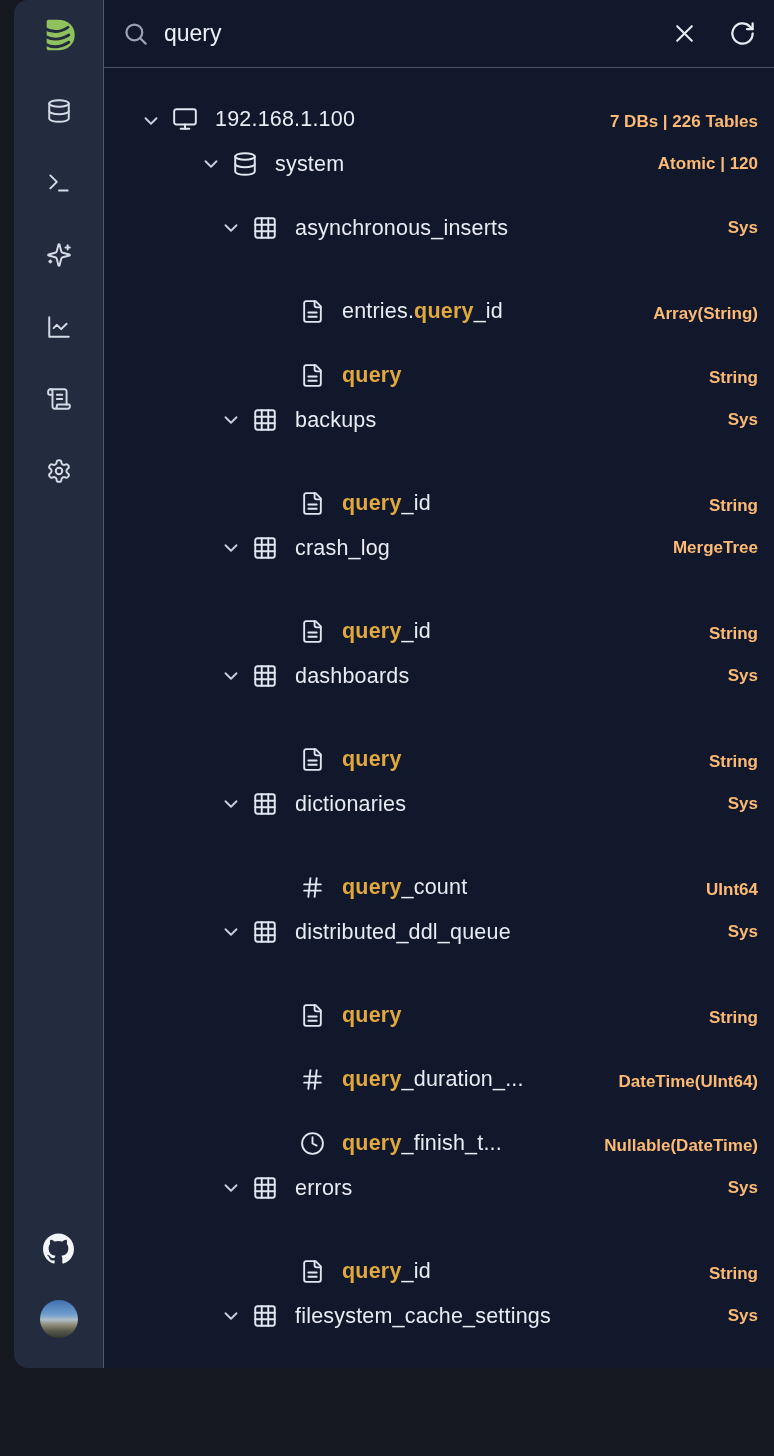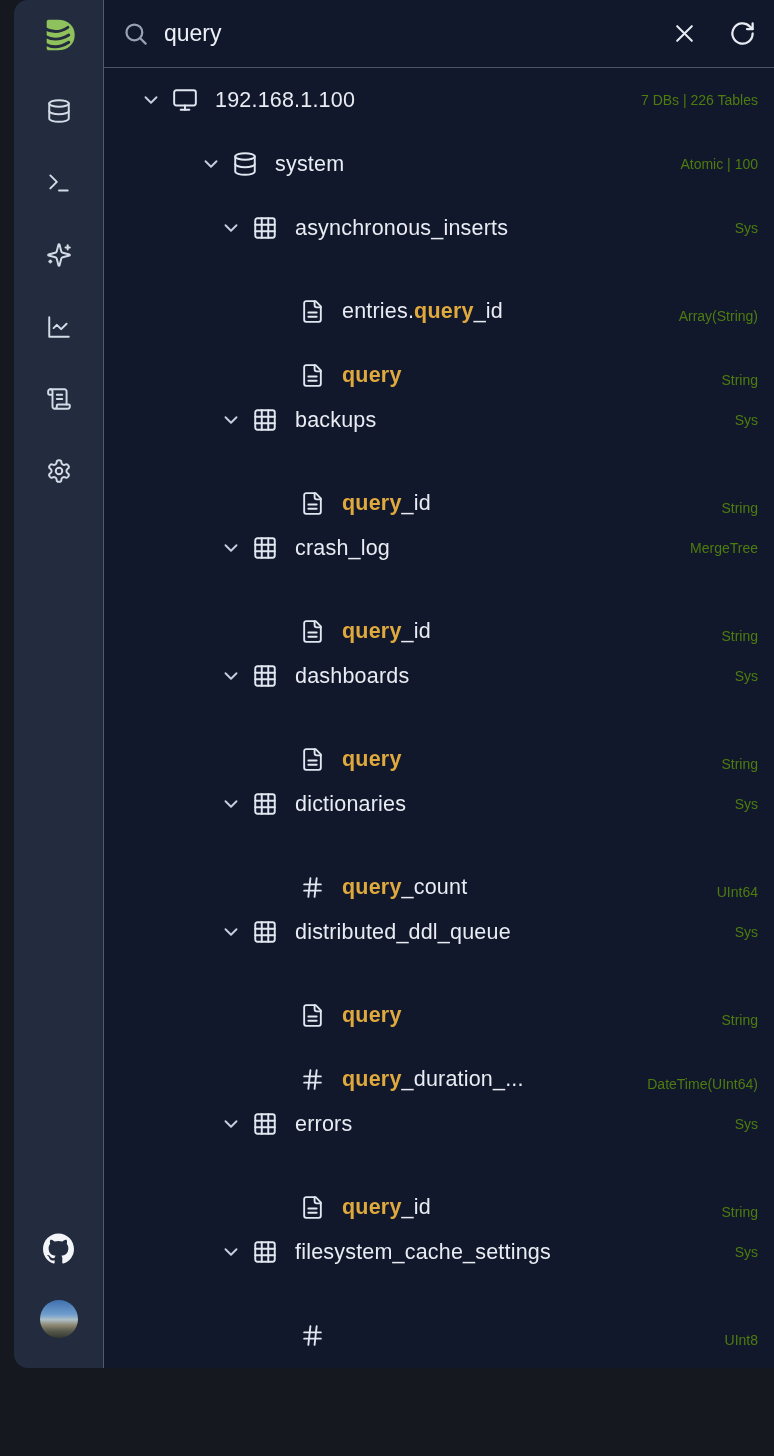--- a/index.html
+++ b/index.html
@@ -53,22 +53,22 @@
 
   .tree { flex:1; overflow:hidden; }
   .row { height:64px; display:flex; align-items:center; padding-right:16px; cursor:pointer; }
   .chev { width:22px; height:22px; flex:0 0 22px; color:#c5cedd; margin-right:10px; }
   .chev svg { width:22px; height:22px; }
   .row-icon { flex:0 0 auto; color:#e1e7f0; display:flex; align-items:center; }
   .row-icon svg { width:26px; height:26px; }
   .lvl3 .row-icon svg { width:25px; height:25px; }
   .label { margin-left:17px; font-size:21.5px; color:#e9ecf3; white-space:nowrap; letter-spacing:.2px; }
   .label .hl { color:#e0a93d; font-weight:700; }
-  .meta { margin-left:auto; font-size:14px; color:#4d7c0f; white-space:nowrap; padding-left:12px; }
-  .lvl0 { padding-left:36px; }
+  .meta { margin-left:auto; font-size:17px; color:#fdba74; white-space:nowrap; padding-left:12px;font-weight:bold; }
+  .lvl0 { padding-left:36px;align-items:flex-end; }
   .lvl1 { padding-left:76px;margin-left:20px; }
   .lvl2 { padding-left:116px; }
   .lvl3 { padding-left:196px;align-items:flex-end; }
 </style>
 </head>
 <body>
 
 <svg width="0" height="0" style="position:absolute" aria-hidden="true">
   <defs>
     <symbol id="i-search" viewBox="0 0 24 24" fill="none" stroke="currentColor" stroke-width="2" stroke-linecap="round" stroke-linejoin="round">
@@ -240,21 +240,21 @@
           <div class="row lvl1">
             <span class="chev"><svg viewBox="0 0 24 24">
                 <use href="#i-chevron-down"></use>
               </svg></span>
             <span class="row-icon">
               <svg viewBox="0 0 24 24">
                 <use href="#i-database"></use>
               </svg>
             </span>
             <span class="label"><span class="">system</span></span>
-            <span class="meta">Atomic | 100</span>
+            <span class="meta">Atomic | 120</span>
           </div>
           <div class="row lvl2">
             <span class="chev"><svg viewBox="0 0 24 24">
                 <use href="#i-chevron-down"></use>
               </svg></span>
             <span class="row-icon">
               <svg viewBox="0 0 24 24">
                 <use href="#i-table"></use>
               </svg>
             </span>
@@ -386,20 +386,29 @@
           </div>
           <div class="row lvl3">
             <span class="row-icon">
               <svg viewBox="0 0 24 24">
                 <use href="#i-hash"></use>
               </svg>
             </span>
             <span class="label"><span class="hl">query</span><span class="">_duration_...</span></span>
             <span class="meta">DateTime(UInt64)</span>
           </div>
+          <div class="row lvl3">
+            <span class="row-icon">
+              <svg viewBox="0 0 24 24">
+                <use href="#i-clock"></use>
+              </svg>
+            </span>
+            <span class="label"><span class="hl">query</span><span class="">_finish_t...</span></span>
+            <span class="meta">Nullable(DateTime)</span>
+          </div>
           <div class="row lvl2">
             <span class="chev"><svg viewBox="0 0 24 24">
                 <use href="#i-chevron-down"></use>
               </svg></span>
             <span class="row-icon">
               <svg viewBox="0 0 24 24">
                 <use href="#i-table"></use>
               </svg>
             </span>
             <span class="label"><span class="">errors</span></span>

